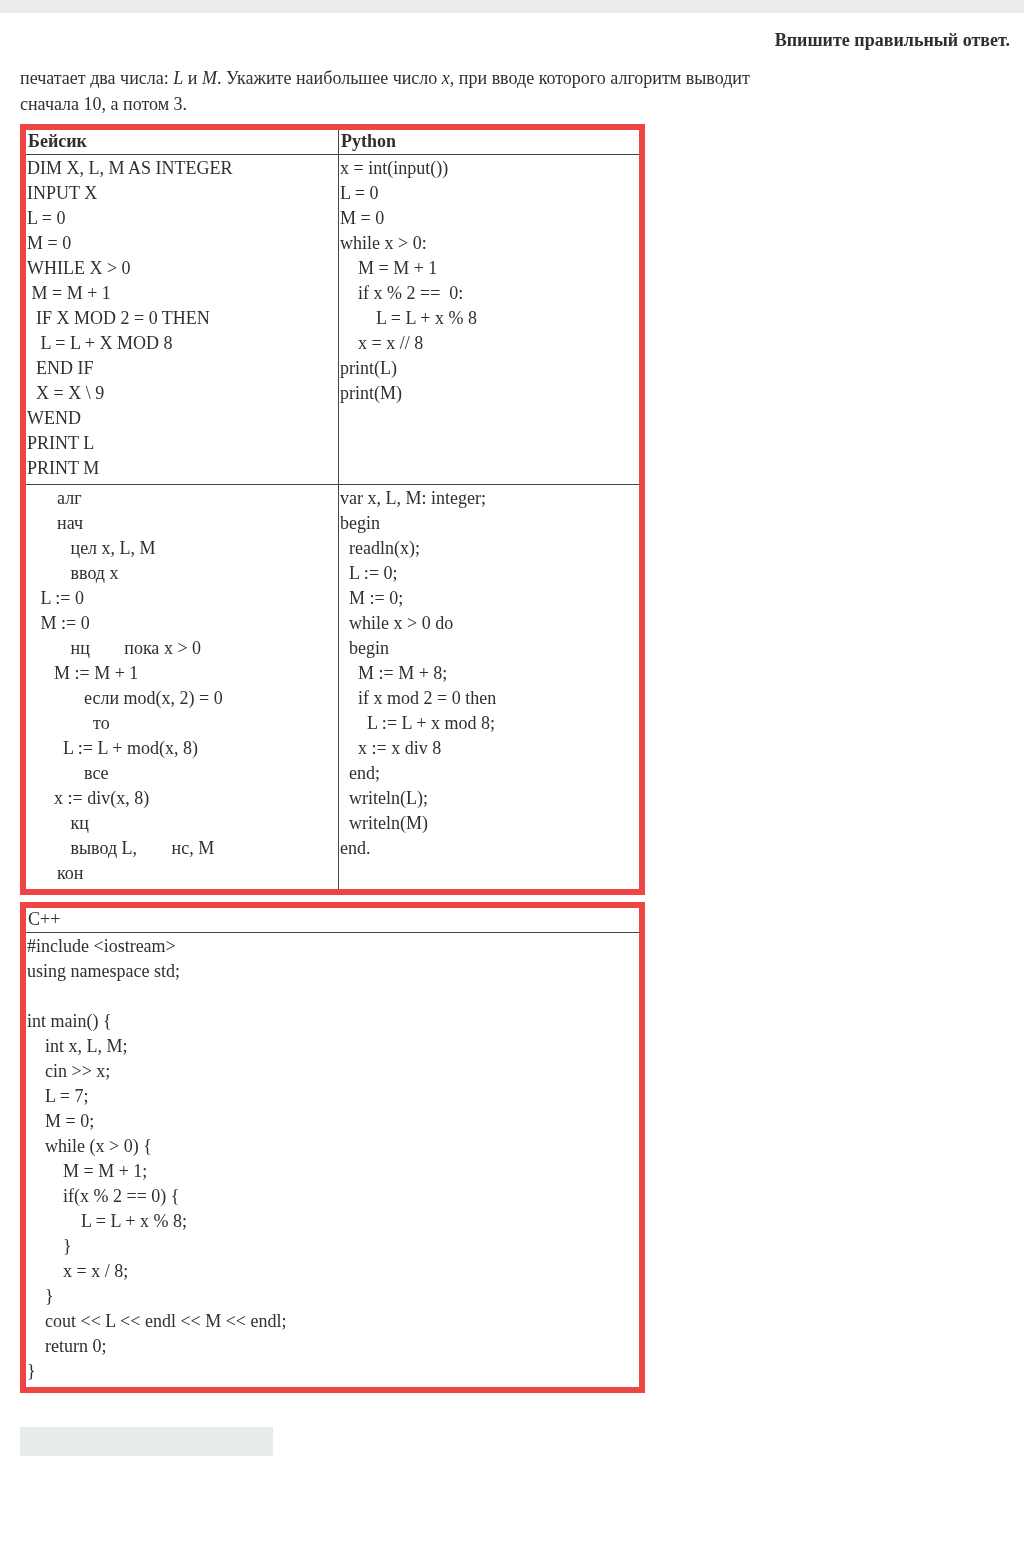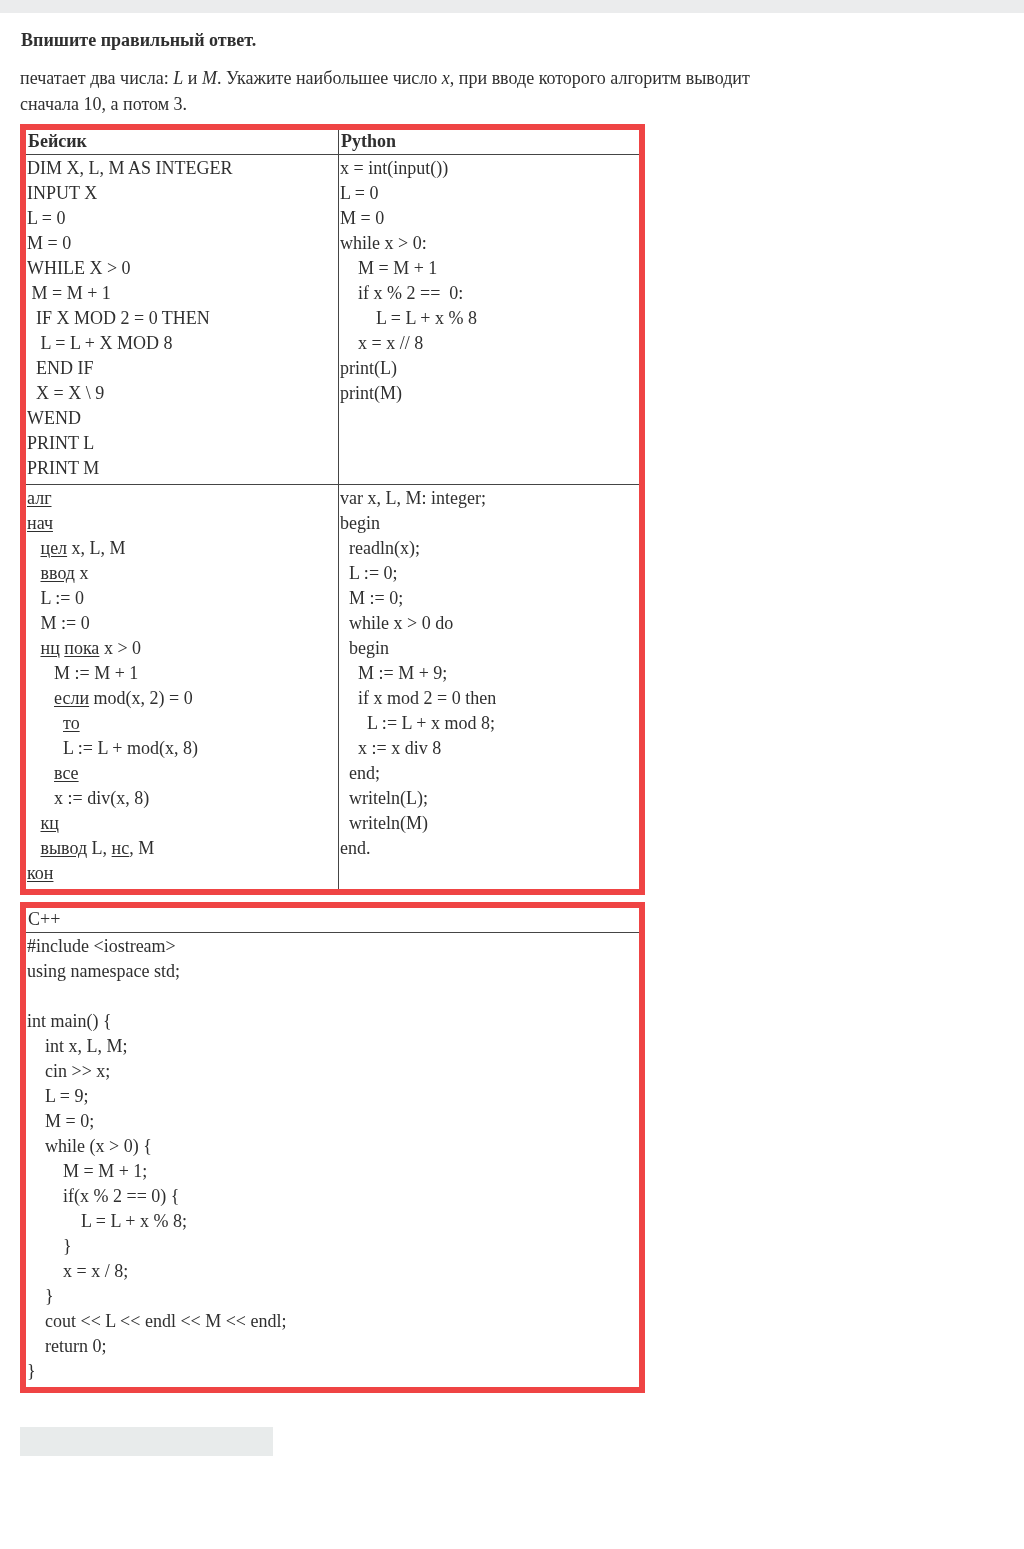--- a/index.html
+++ b/index.html
@@ -21,33 +21,34 @@
   }
   .content {
     padding-left: 20px;
     padding-right: 14px;
   }
   .heading {
     margin: 16px 0 0 1px;
     font-size: 18px;
     font-weight: bold;
     line-height: 22px;
+    text-align: right;
   }
   .intro {
     margin-top: 14px;
   }
   .intro .line {
     white-space: pre;
     font-size: 18px;
     line-height: 26px;
     min-height: 26px;
   }
   .i { font-style: italic; }
   .b { font-weight: normal; }
-  .u { text-decoration: underline; text-underline-offset: 2px; }
+  .u { text-underline-offset: 2px; margin-left: 30px; }
 
   table.code-table {
     border-collapse: collapse;
     margin-top: 7px;
     width: 625px;
     table-layout: fixed;
     border: 6px solid #ef4444;
   }
   table.code-table th,
   table.code-table td {
@@ -163,21 +164,21 @@
       </td>
       <td>
         <div class="code">
               <div class="line"><span>var x, L, M: integer;</span></div>
               <div class="line"><span>begin</span></div>
               <div class="line"><span>  readln(x);</span></div>
               <div class="line"><span>  L := 0;</span></div>
               <div class="line"><span>  M := 0;</span></div>
               <div class="line"><span>  while x &gt; 0 do</span></div>
               <div class="line"><span>  begin</span></div>
-              <div class="line"><span>    M := M + 9;</span></div>
+              <div class="line"><span>    M := M + 8;</span></div>
               <div class="line"><span>    if x mod 2 = 0 then</span></div>
               <div class="line"><span>      L := L + x mod 8;</span></div>
               <div class="line"><span>    x := x div 8</span></div>
               <div class="line"><span>  end;</span></div>
               <div class="line"><span>  writeln(L);</span></div>
               <div class="line"><span>  writeln(M)</span></div>
               <div class="line"><span>end.</span></div>
             </div>
       </td>
     </tr>
@@ -191,21 +192,21 @@
     </tr>
     <tr>
       <td>
         <div class="code">
               <div class="line"><span>#include &lt;iostream&gt;</span></div>
               <div class="line"><span>using namespace std;</span></div>
               <div class="line"><span></span></div>
               <div class="line"><span>int main() {</span></div>
               <div class="line"><span>    int x, L, M;</span></div>
               <div class="line"><span>    cin &gt;&gt; x;</span></div>
-              <div class="line"><span>    L = 9;</span></div>
+              <div class="line"><span>    L = 7;</span></div>
               <div class="line"><span>    M = 0;</span></div>
               <div class="line"><span>    while (x &gt; 0) {</span></div>
               <div class="line"><span>        M = M + 1;</span></div>
               <div class="line"><span>        if(x % 2 == 0) {</span></div>
               <div class="line"><span>            L = L + x % 8;</span></div>
               <div class="line"><span>        }</span></div>
               <div class="line"><span>        x = x / 8;</span></div>
               <div class="line"><span>    }</span></div>
               <div class="line"><span>    cout &lt;&lt; L &lt;&lt; endl &lt;&lt; M &lt;&lt; endl;</span></div>
               <div class="line"><span>    return 0;</span></div>

